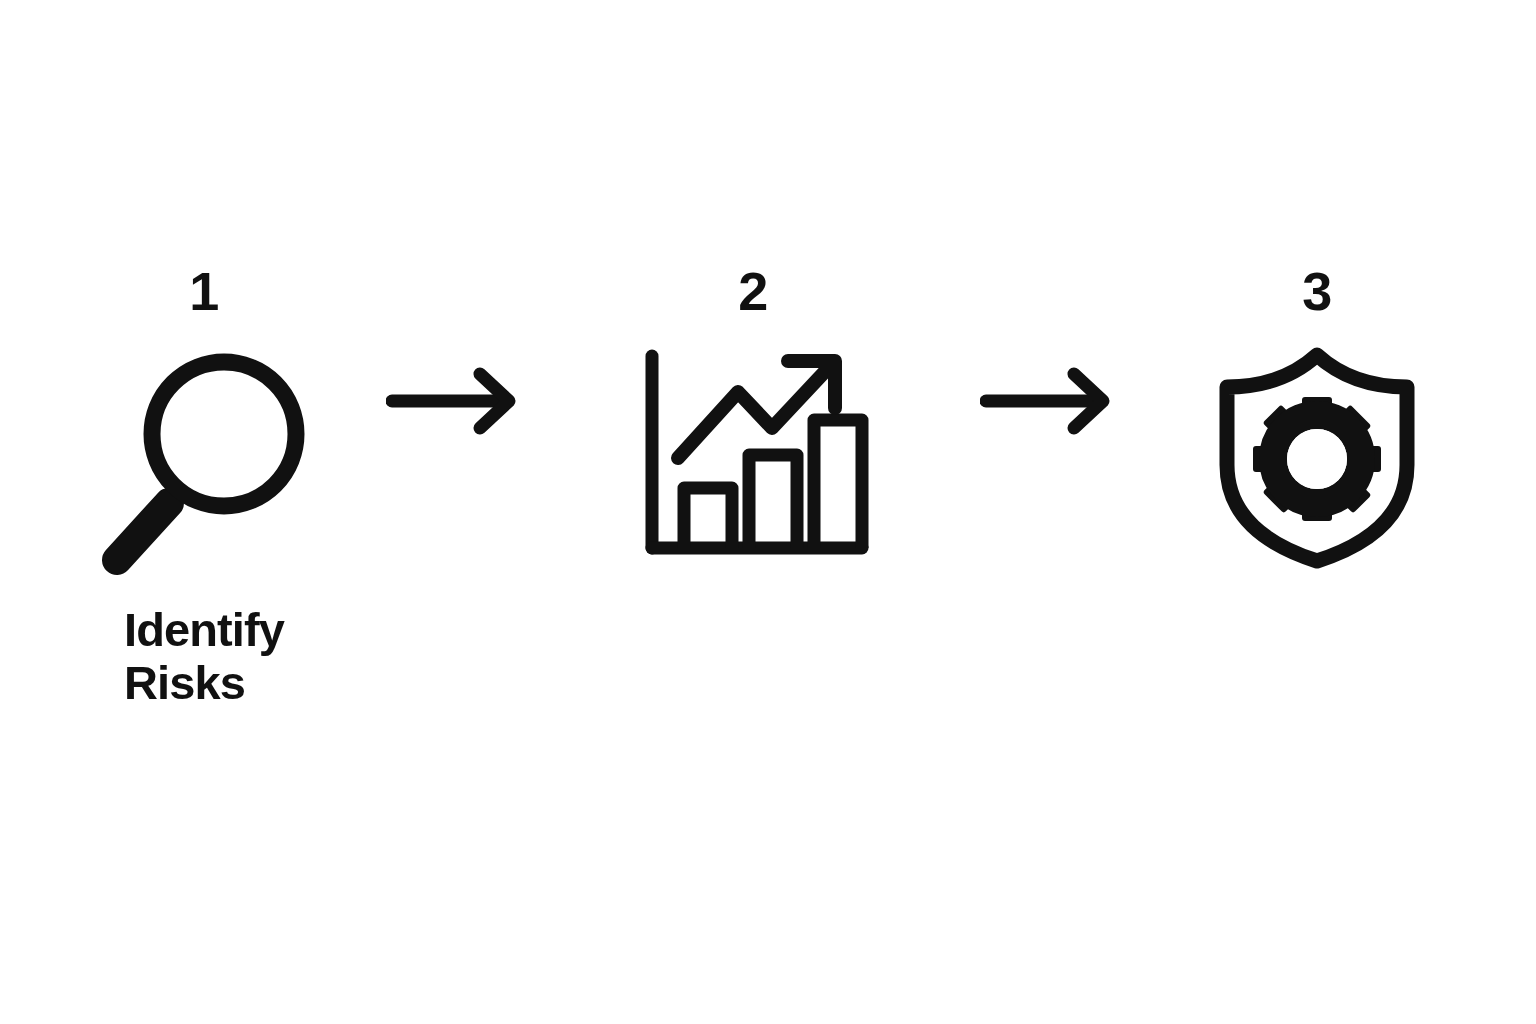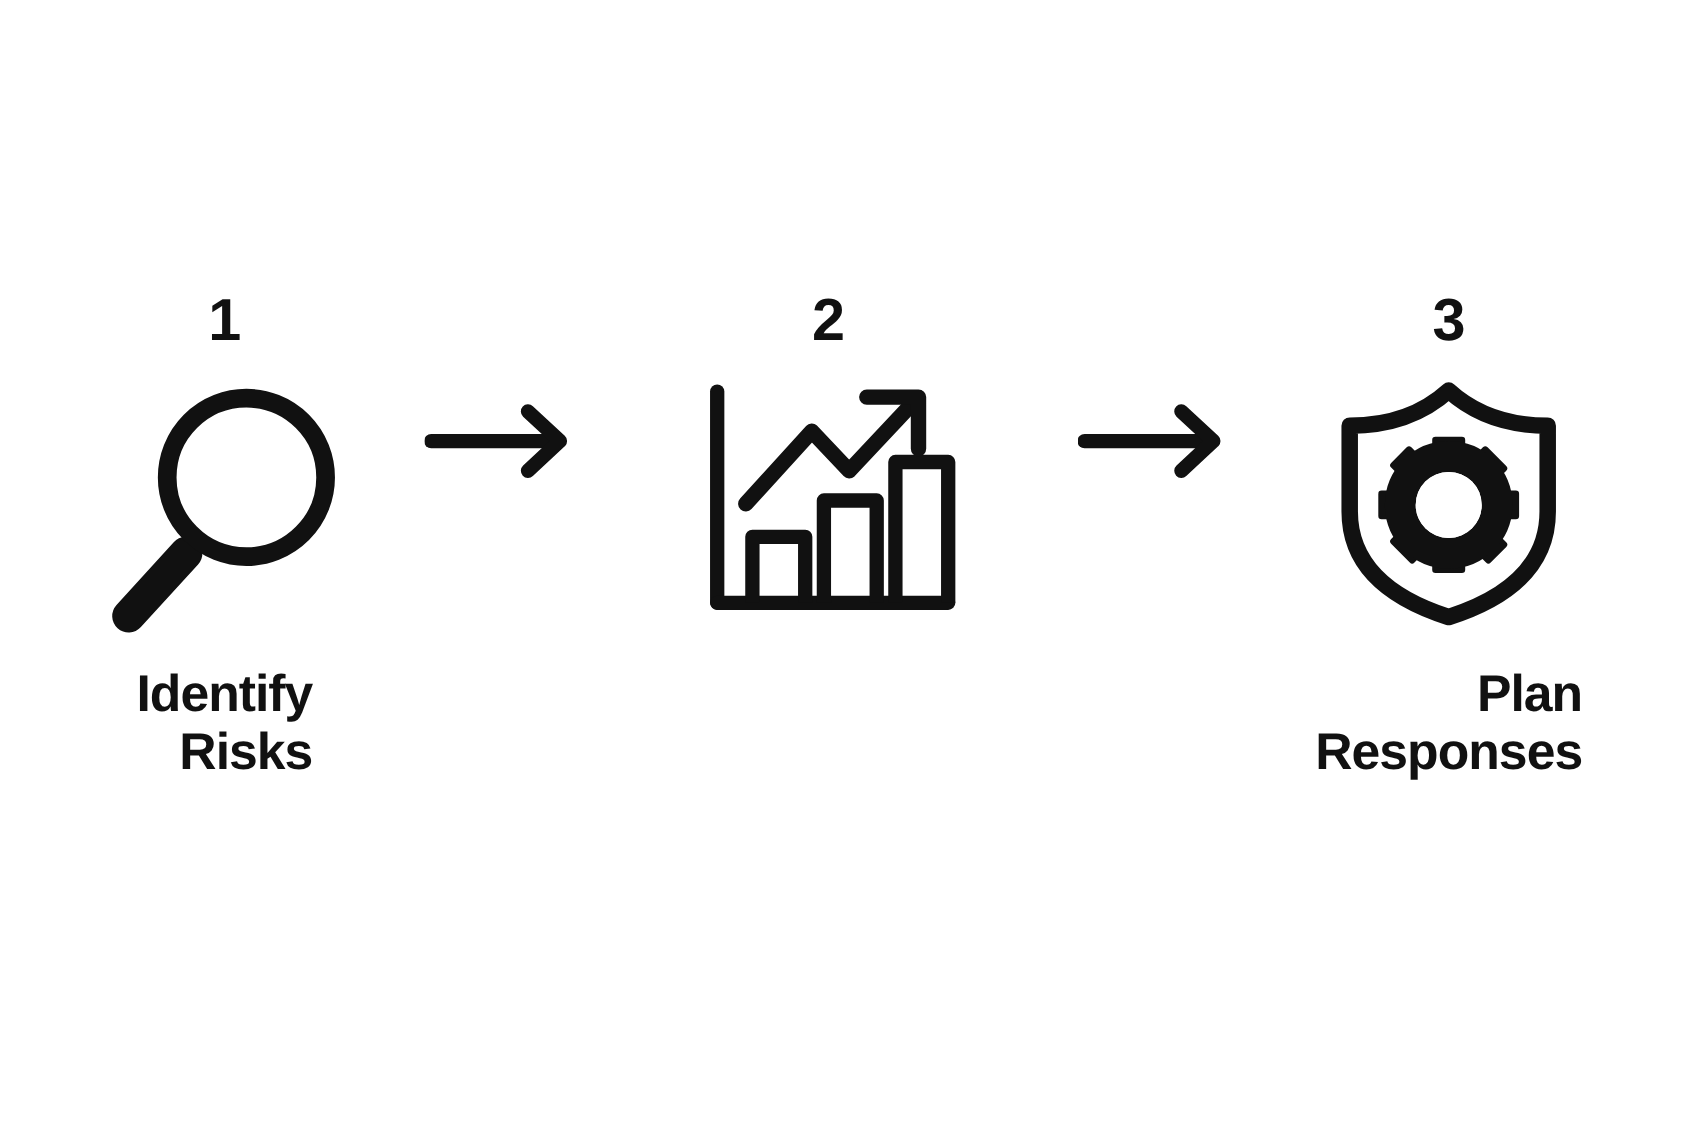--- a/index.html
+++ b/index.html
@@ -62,21 +62,21 @@
     margin-top: 18px;
   }
   .step-icon svg { display: block; overflow: visible; }
 
   .step-label {
     margin-top: 26px;
     font-size: 47px;
     font-weight: 700;
     line-height: 1.12;
     letter-spacing: -0.9px;
-    text-align: right;
+    text-align: left;
     color: #111111;
     white-space: pre-line;
   }
 
   
   .connector {
     width: 174px;
     display: flex;
     align-items: center;
     justify-content: center;
@@ -174,18 +174,16 @@
             <rect x="85" y="148" width="30" height="26" rx="3" transform="rotate(45 100 112)"></rect>
             <rect x="36" y="99" width="26" height="26" rx="3" transform="rotate(45 100 112)"></rect>
             <rect x="138" y="99" width="26" height="26" rx="3" transform="rotate(45 100 112)"></rect>
           </g>
 
           <circle cx="100" cy="112" r="44" stroke="#111111" stroke-width="28" fill="none"></circle>
           <circle cx="100" cy="112" r="30" fill="#ffffff"></circle>
         </svg>
       </div>
 
-      <div class="step-label">Plan
-Responses</div>
     </div>
 
   </div>
 </div>
 
 </body></html>

